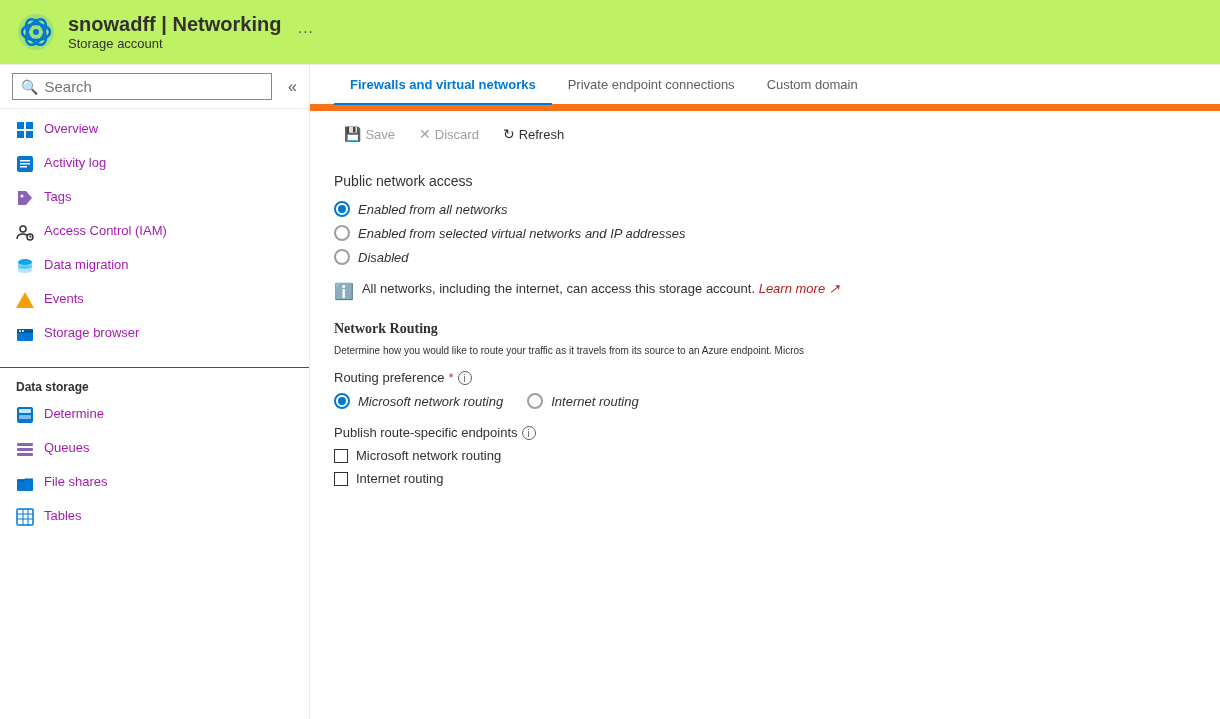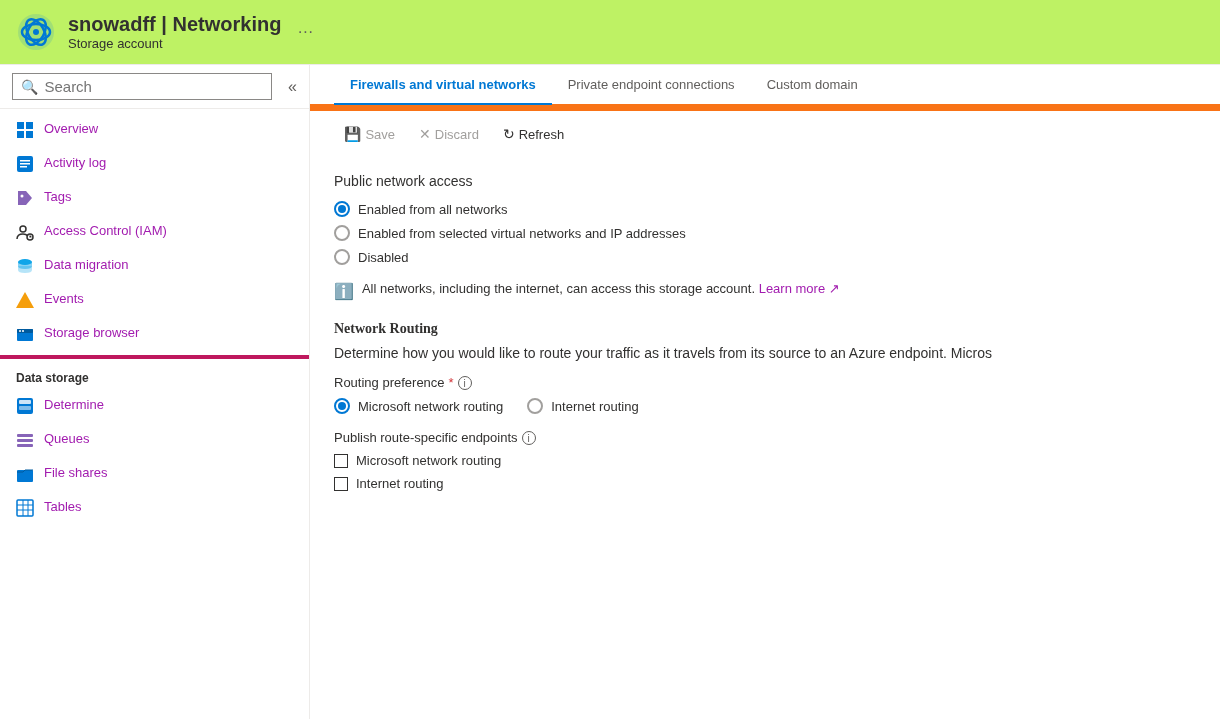--- a/index.html
+++ b/index.html
@@ -21,21 +21,21 @@
     .search-input-wrap { display: flex; align-items: center; border: 1px solid #8a8886; padding: 4px 8px; width: 260px; background: #fff; }
     .search-input-wrap input { border: none; outline: none; font-size: 15px; width: 100%; }
     .search-icon { color: #605e5c; margin-right: 6px; font-size: 14px; }
     .collapse-btn { color: #605e5c; cursor: pointer; font-size: 16px; }
     
     .sidebar-nav { padding: 4px 0; flex: 1; }
     .nav-item { display: flex; padding: 8px 16px; cursor: pointer; color: #a21caf; }
     .nav-icon { width: 18px; height: 18px; margin-right: 10px; flex-shrink: 0; display: flex; align-items: center; justify-content: center; }
     .nav-label { font-size: 13px; }
     
-    .section-header { padding: 12px 16px 4px 16px; font-weight: 600; font-size: 12px; color: #323130; border-top: 4px solid #be185d; margin-top: 4px; }
+    .section-header { padding: 12px 16px 4px 16px; font-weight: 600; font-size: 12px; color: #323130; border-top: 1px solid #be185d; margin-top: 16px; }
     
     
     .content { flex: 1; overflow-y: auto; padding: 0; }
     
     
     .tabs { display: flex; border-bottom: 7px solid #f97316; padding: 0 24px; }
     .tab { padding: 12px 16px; cursor: pointer; font-size: 13px; color: #605e5c; position: relative; white-space: nowrap; }
     .tab.active { color: #0078d4; font-weight: 600; }
     .tab.active::after { content: ''; position: absolute; bottom: -1px; left: 0; right: 0; height: 2px; background: #0078d4; }
     
@@ -44,37 +44,37 @@
     .toolbar-btn { display: flex; align-items: center; gap: 4px; padding: 5px 10px; cursor: pointer; color: #323130; font-size: 13px; background: none; border: none; }
     .toolbar-btn.disabled { color: #a19f9d; cursor: default; }
     .toolbar-btn-icon { font-size: 14px; }
     
     
     .content-body { padding: 16px 24px; }
     .section-title { font-size: 14px; font-weight: 400; color: #323130; margin-bottom: 12px; }
     
     
     .radio-group { display: flex; flex-direction: column; gap: 8px; margin-bottom: 16px; }
-    .radio-item { display: flex; align-items: center; gap: 8px; cursor: pointer; }
+    .radio-item { display: flex; align-items: center; gap: 8px; cursor: pointer; font-style: italic; }
     .radio-circle { width: 16px; height: 16px; border-radius: 50%; border: 2px solid #0078d4; display: flex; align-items: center; justify-content: center; flex-shrink: 0; }
     .radio-circle.selected { background: #fff; }
     .radio-circle.selected::after { content: ''; width: 8px; height: 8px; border-radius: 50%; background: #0078d4; }
     .radio-circle.empty { border-color: #a19f9d; }
     .radio-label { font-size: 13px; color: #323130; }
     
     
     .info-box { display: flex; align-items: flex-start; gap: 8px; margin-bottom: 20px; }
     .info-icon { color: #0078d4; font-size: 16px; flex-shrink: 0; margin-top: 1px; }
     .info-text { font-size: 13px; color: #323130; }
-    .info-link { color: #a21caf; text-decoration: none; }
+    .info-link { color: #b91c1c; text-decoration: none; font-style: italic; }
     
     
     .network-routing { margin-top: 8px; }
     .routing-title { font-size: 14px; font-weight: 700; color: #323130; margin-bottom: 8px; font-family: Liberation Serif, serif; }
-    .routing-desc { font-size: 14px; color: #323130; margin-bottom: 14px; }
+    .routing-desc { font-size: 10px; color: #323130; margin-bottom: 14px; }
     
     .field-label { font-size: 13px; color: #323130; margin-bottom: 8px; display: flex; align-items: flex-end; gap: 4px; }
     .required { color: #d13438; }
     .info-circle { width: 14px; height: 14px; border-radius: 50%; border: 1px solid #605e5c; display: inline-flex; align-items: center; justify-content: center; font-size: 10px; color: #605e5c; cursor: pointer; }
     
     .radio-row { display: flex; align-items: center; gap: 24px; margin-bottom: 16px; }
     
     
     .checkbox-group { display: flex; flex-direction: column; gap: 8px; }
     .checkbox-item { display: flex; align-items: center; gap: 8px; cursor: pointer; }

